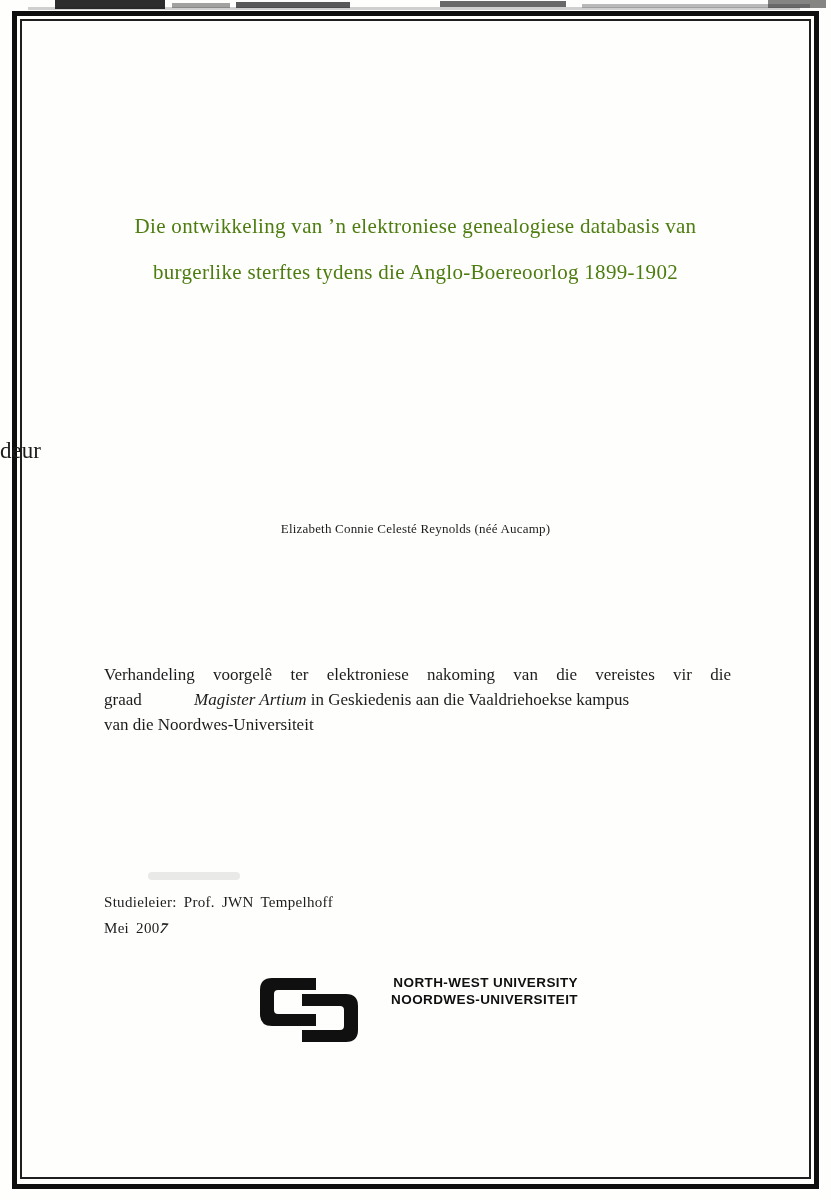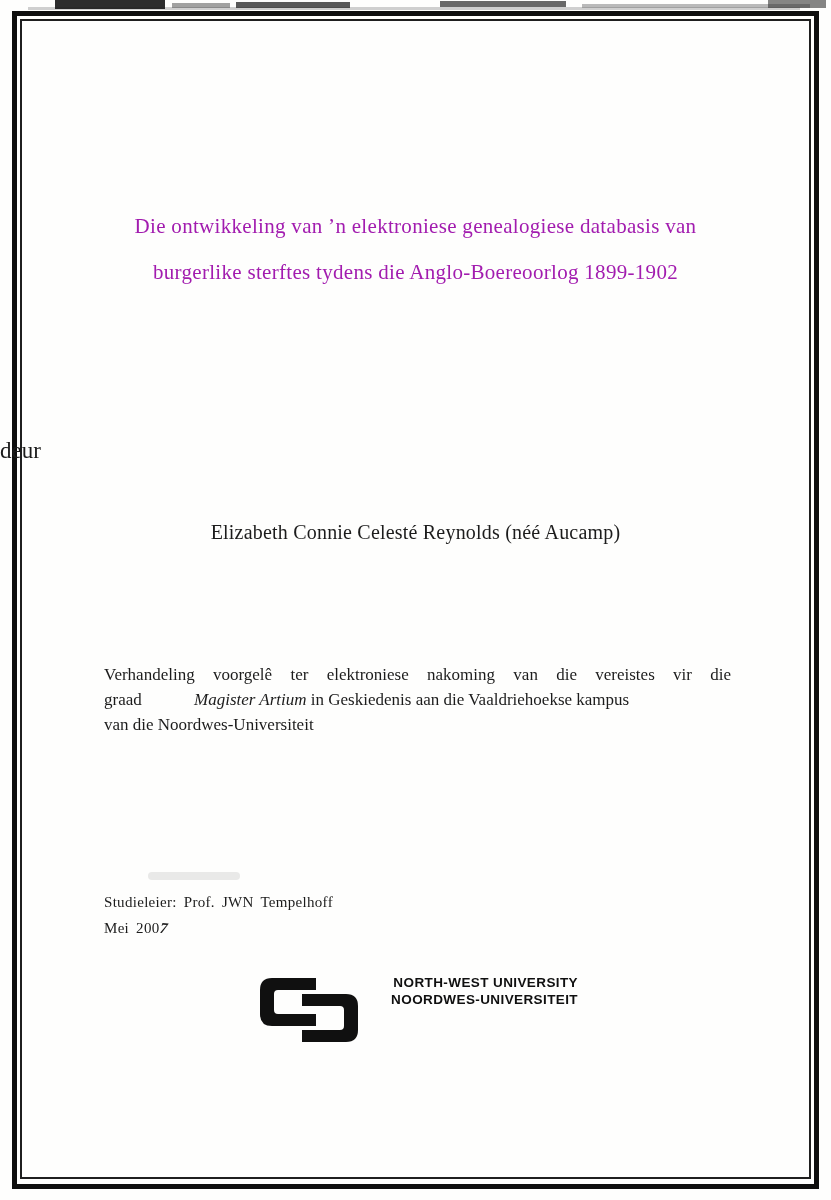--- a/index.html
+++ b/index.html
@@ -40,34 +40,34 @@
     border: 2px solid #1f1f1f;
   }
 
   .title-block {
     position: absolute;
     top: 203px; left: 45px; right: 45px;
     text-align: center;
     font-size: 21px;
     line-height: 46px;
     letter-spacing: 0.3px;
-    color: #a21caf;
+    color: #4d7c0f;
   }
 
   .byline {
     position: absolute;
     top: 438px; left: 0; right: 0;
     font-size: 23px;
   }
 
   .author-line {
     position: absolute;
     top: 521px; left: 0; right: 0;
     text-align: center;
-    font-size: 20px;
+    font-size: 13px;
     letter-spacing: 0.2px;
   }
 
   .statement {
     position: absolute;
     top: 662px; left: 104px; width: 627px;
     font-size: 17px;
     line-height: 25px;
   }
   .statement .justified {

